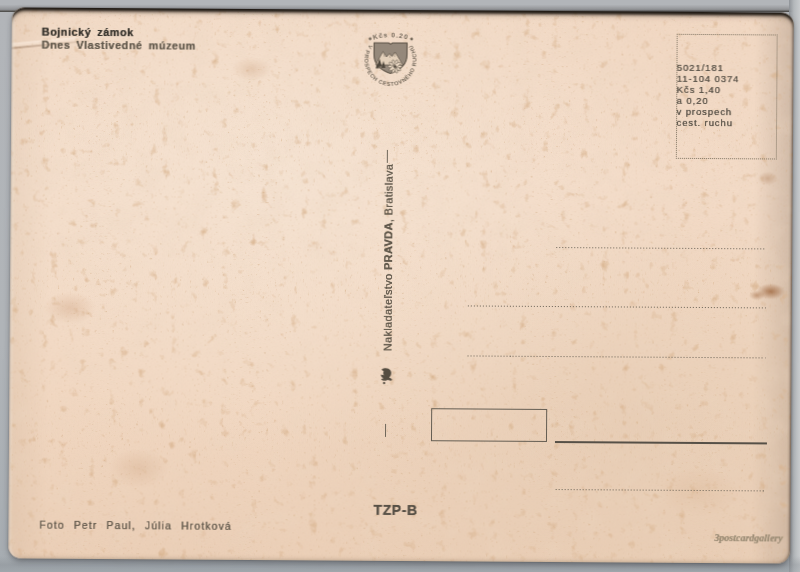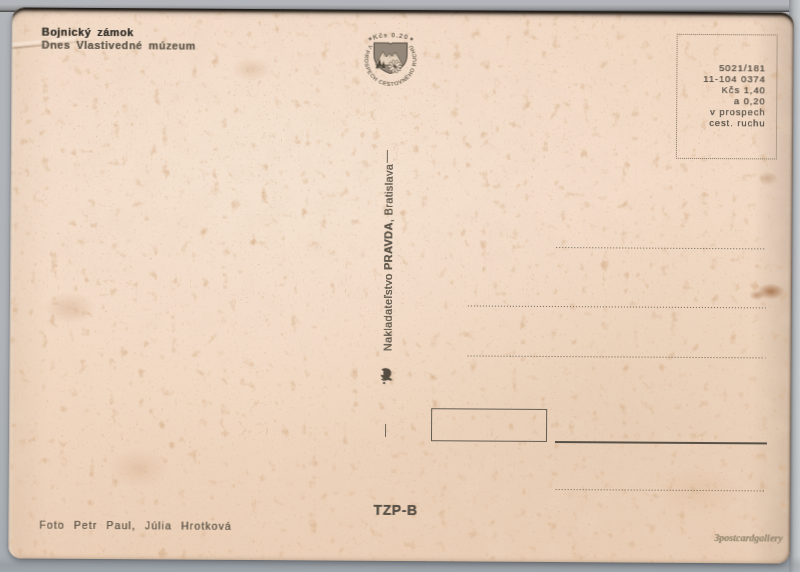--- a/index.html
+++ b/index.html
@@ -18,21 +18,21 @@
          linear-gradient(180deg, #f1d8c3 0%, #f3dbc7 30%, #f1d7c1 70%, #ebcfb7 100%);
        box-shadow:0 3px 6px -1px rgba(40,40,45,.55), 0 0 1px rgba(60,55,50,.8);
        overflow:hidden;}
   #topedge{position:absolute;left:0;top:0;width:782px;height:551px;border-radius:13px;pointer-events:none;
        box-shadow:inset 0 4px 3px -1px rgba(18,14,10,.92), inset 0 7px 6px -4px rgba(60,45,32,.5), inset -2px 0 3px -1px rgba(70,60,50,.55), inset 3px 0 3px -1px rgba(255,248,238,.55), inset 0 -3px 4px -2px rgba(125,95,65,.28);}
   .tx{position:absolute;color:#3c3831;}
   #title{left:30px;top:18px;font-size:11px;font-weight:bold;letter-spacing:.45px;word-spacing:2.6px;line-height:12.5px;color:#39352e;}
   #title .l2{font-weight:bold;color:#665d50;}
   .tx{text-shadow:0 0 .5px currentColor;}
   #pricebox{left:664.5px;top:22px;width:101px;height:125px;border:1px dotted #817664;
-       font-size:9.5px;line-height:11.1px;text-align:right;color:#5a5349;
+       font-size:9.5px;line-height:11.1px;text-align:left;color:#5a5349;
        letter-spacing:.9px;padding:27px 10px 0 0;box-sizing:border-box;}
   #vdash1{left:376px;top:140px;width:1.4px;height:13px;background:#6e6659;}
   #vdash2{left:376px;top:414px;width:1.4px;height:13px;background:#6e6659;}
   #vtext{left:284px;top:241px;width:189px;height:13px;
        transform:rotate(-90deg);
        font-size:11px;letter-spacing:.35px;color:#5e5649;text-align:center;white-space:nowrap;}
   .dot{position:absolute;height:1px;
        background-image:repeating-linear-gradient(90deg,#6a6255 0 1px,rgba(0,0,0,0) 1px 3px);}
   #dl1{left:546px;top:236px;width:209px;}
   #dl2{left:458px;top:295px;width:300px;}

